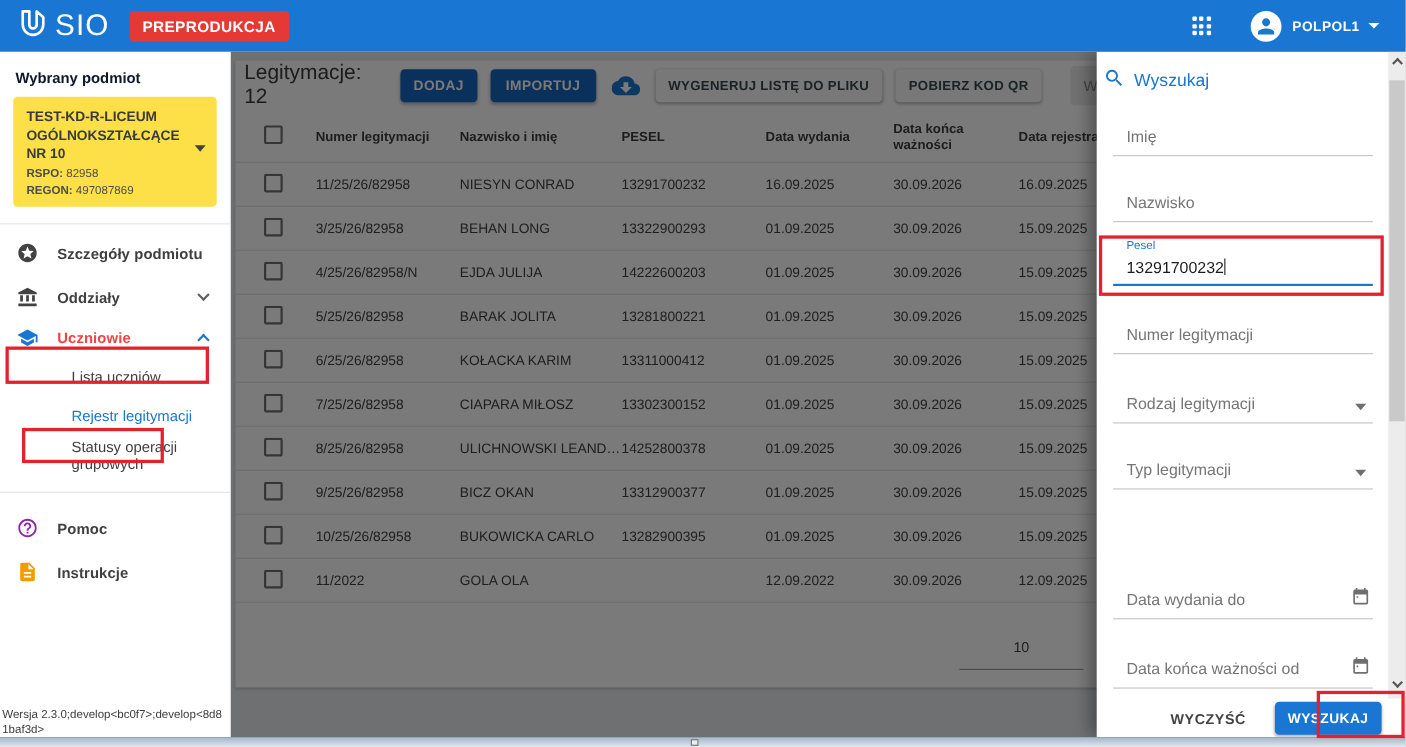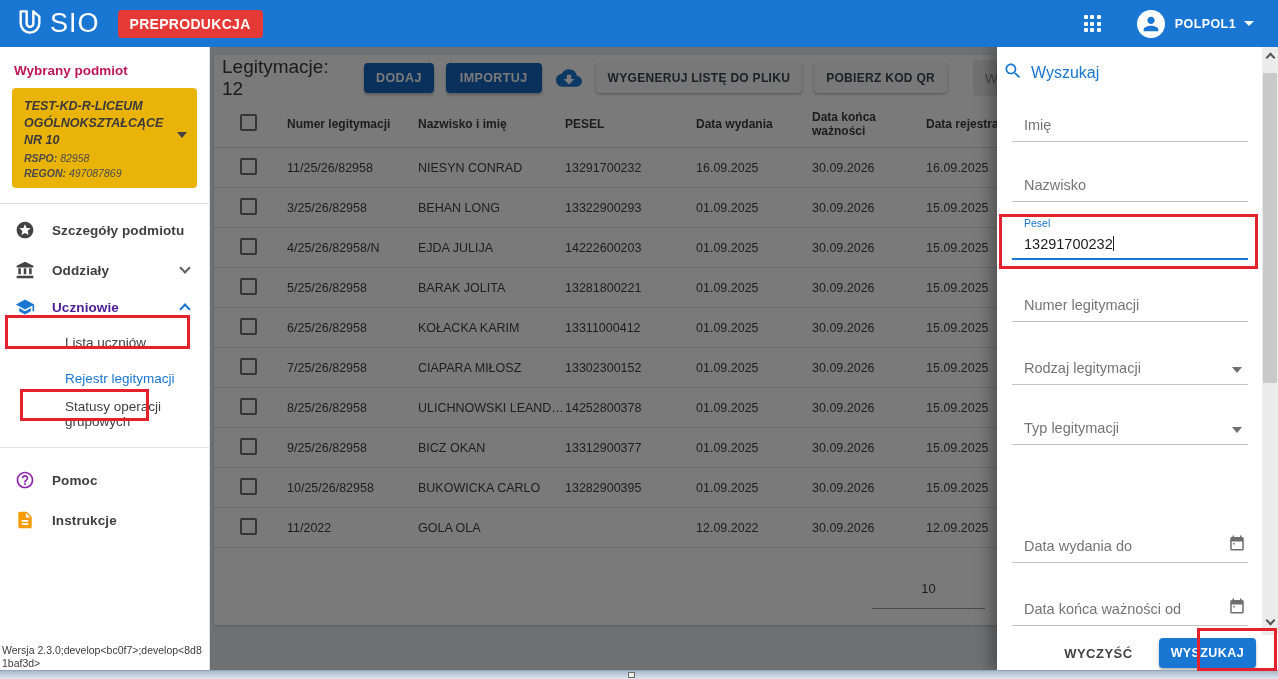--- a/index.html
+++ b/index.html
@@ -18,34 +18,34 @@
   .grid-icon i { width:4px; height:4px; background:#fff; border-radius:1px; }
   .avatar { width:28px; height:28px; background:#fff; border-radius:50%; display:flex; align-items:center;
             justify-content:center; margin-right:10px; }
   .user-name { color:#fff; font-size:12.5px; font-weight:bold; letter-spacing:.4px; margin-right:8px; }
   .caret-down-w { width:0; height:0; border-left:5px solid transparent; border-right:5px solid transparent;
                   border-top:5px solid #fff; }
 
   
   .sidebar { position:absolute; left:0; top:47px; width:210px; height:623px; background:#fff; z-index:6;
              border-right:1px solid #ddd; }
-  .sb-label { font-size:13.5px; font-weight:bold; color:#be185d; padding:16px 14px 10px 14px; }
-  .entity-card { margin:0 12px; background:#eab308; border-radius:4px; padding:10px 26px 9px 12px; position:relative;font-style:italic; }
+  .sb-label { font-size:13.5px; font-weight:bold; color:#0f172a; padding:16px 14px 10px 14px; }
+  .entity-card { margin:0 12px; background:#fde047; border-radius:4px; padding:10px 26px 9px 12px; position:relative; }
   .entity-name { font-size:12.5px; font-weight:bold; color:#3a3a3a; line-height:17px; }
   .entity-meta { font-size:10.5px; color:#4c4c4c; margin-top:3px; }
   .entity-meta b { font-weight:bold; }
   .entity-caret { position:absolute; right:10px; top:44px; width:0; height:0;
                   border-left:5px solid transparent; border-right:5px solid transparent; border-top:6px solid #424242; }
   .sb-divider { border-top:1px solid #e4e4e4; margin-top:15px; }
   .menu { margin-top:6px; }
   .mi { display:flex; align-items:center; height:40px; padding-left:15px; cursor:pointer; position:relative; }
   .mi .ic { width:20px; height:20px; margin-right:17px; flex:0 0 auto; }
   .mi .lbl { font-size:13.5px; font-weight:bold; color:#3f3f3f; letter-spacing:.1px; }
   .mi.active34 { height:34px; }
-  .mi .lbl.blue { color:#4c1d95; }
+  .mi .lbl.blue { color:#ef4444; }
   .chev { border:solid #5f5f5f; border-width:0 2px 2px 0; padding:3px; position:absolute; right:20px; }
   .chev.down { transform:rotate(45deg); top:14px; }
   .chev.up { transform:rotate(-135deg); top:15px; border-color:#1976d2; }
   .smi { display:flex; align-items:center; height:36px; padding-left:48px; cursor:pointer;margin-left:17px; }
   .smi .lbl { font-size:13.5px; color:#3f3f3f; }
   .smi .lbl.blue { color:#1976d2; }
   .version { position:absolute; bottom:0; left:2px; right:2px; font-size:10.5px; color:#3d3d3d;
              line-height:13px; word-break:break-all; }
 
   

